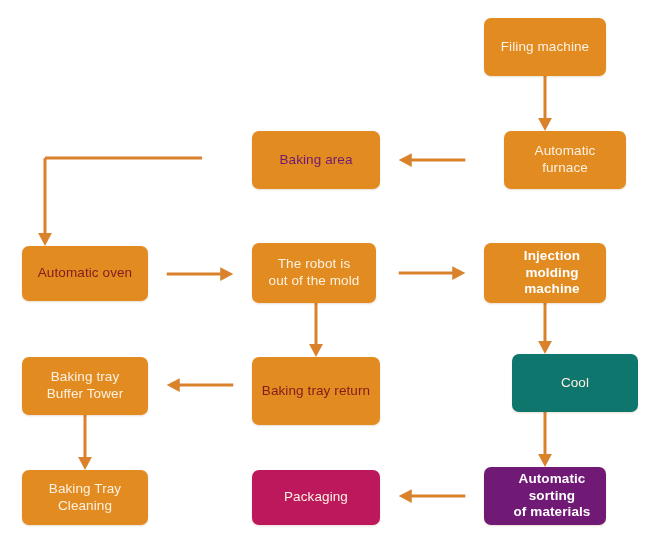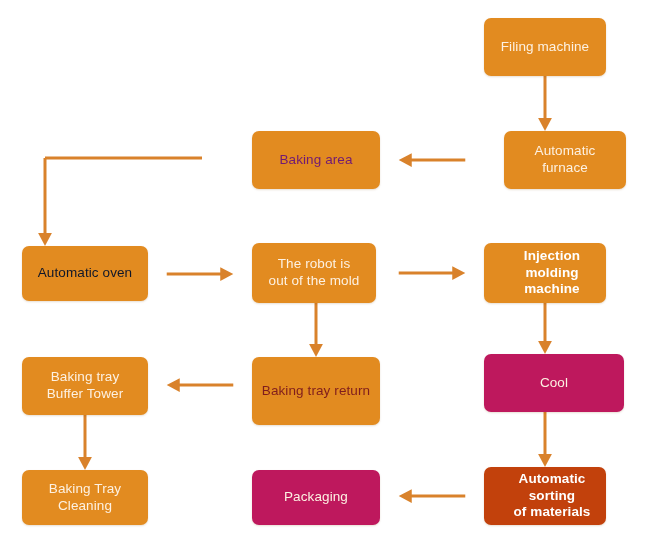--- a/index.html
+++ b/index.html
@@ -117,28 +117,28 @@
         <svg width="40" height="55" viewBox="0 0 40 55">
           <line x1="20" y1="0" x2="20" y2="44" stroke="#d9822b" stroke-width="3"></line>
           <polygon points="13.125,42 26.875,42 20,55" fill="#d9822b"></polygon>
         </svg>
       </div>
     </div>
   <div id="node-layer">
       <div class="node" style="left: 484px; top: 18px; width: 122px; height: 58px; background: rgb(226, 139, 32); color: rgb(253, 241, 226);">Filing machine</div>
       <div class="node" style="left: 484px; top: 131px; width: 122px; height: 58px; background: rgb(226, 139, 32); color: rgb(253, 241, 226); margin-left: 20px;">Automatic furnace</div>
       <div class="node" style="left: 252px; top: 131px; width: 128px; height: 58px; background: rgb(226, 139, 32); color: #701a75;">Baking area</div>
-      <div class="node" style="left: 22px; top: 246px; width: 126px; height: 55px; background: rgb(226, 139, 32); color: #0f172a;">Automatic oven</div>
+      <div class="node" style="left: 22px; top: 246px; width: 126px; height: 55px; background: rgb(226, 139, 32); color: #7f1d1d;">Automatic oven</div>
       <div class="node" style="left: 252px; top: 243px; width: 124px; height: 60px; background: rgb(226, 139, 32); color: rgb(253, 241, 226);">The robot is
 out of the mold</div>
       <div class="node emph" style="left: 484px; top: 243px; width: 122px; height: 60px; background: rgb(226, 139, 32); color: rgb(255, 255, 255);">Injection molding
 machine</div>
-      <div class="node" style="left: 484px; top: 354px; width: 140px; height: 58px; background: #be185d; color: rgb(253, 241, 226);">Cool</div>
+      <div class="node" style="left: 512px; top: 354px; width: 126px; height: 58px; background: #0f766e; color: rgb(253, 241, 226);">Cool</div>
       <div class="node" style="left: 252px; top: 357px; width: 128px; height: 68px; background: rgb(226, 139, 32); color: #7f1d1d;">Baking tray return</div>
       <div class="node" style="left: 22px; top: 357px; width: 126px; height: 58px; background: rgb(226, 139, 32); color: rgb(253, 241, 226);">Baking tray
 Buffer Tower</div>
-      <div class="node emph" style="left: 484px; top: 467px; width: 122px; height: 58px; background: #c2410c; color: rgb(255, 255, 255);">Automatic sorting
+      <div class="node emph" style="left: 484px; top: 467px; width: 122px; height: 58px; background: #701a75; color: rgb(255, 255, 255);">Automatic sorting
 of materials</div>
       <div class="node" style="left: 252px; top: 470px; width: 128px; height: 55px; background: #be185d; color: rgb(253, 241, 226);">Packaging</div>
       <div class="node" style="left: 22px; top: 470px; width: 126px; height: 55px; background: rgb(226, 139, 32); color: rgb(253, 241, 226);">Baking Tray
 Cleaning</div>
     </div>
 </div>
 
 </body></html>

